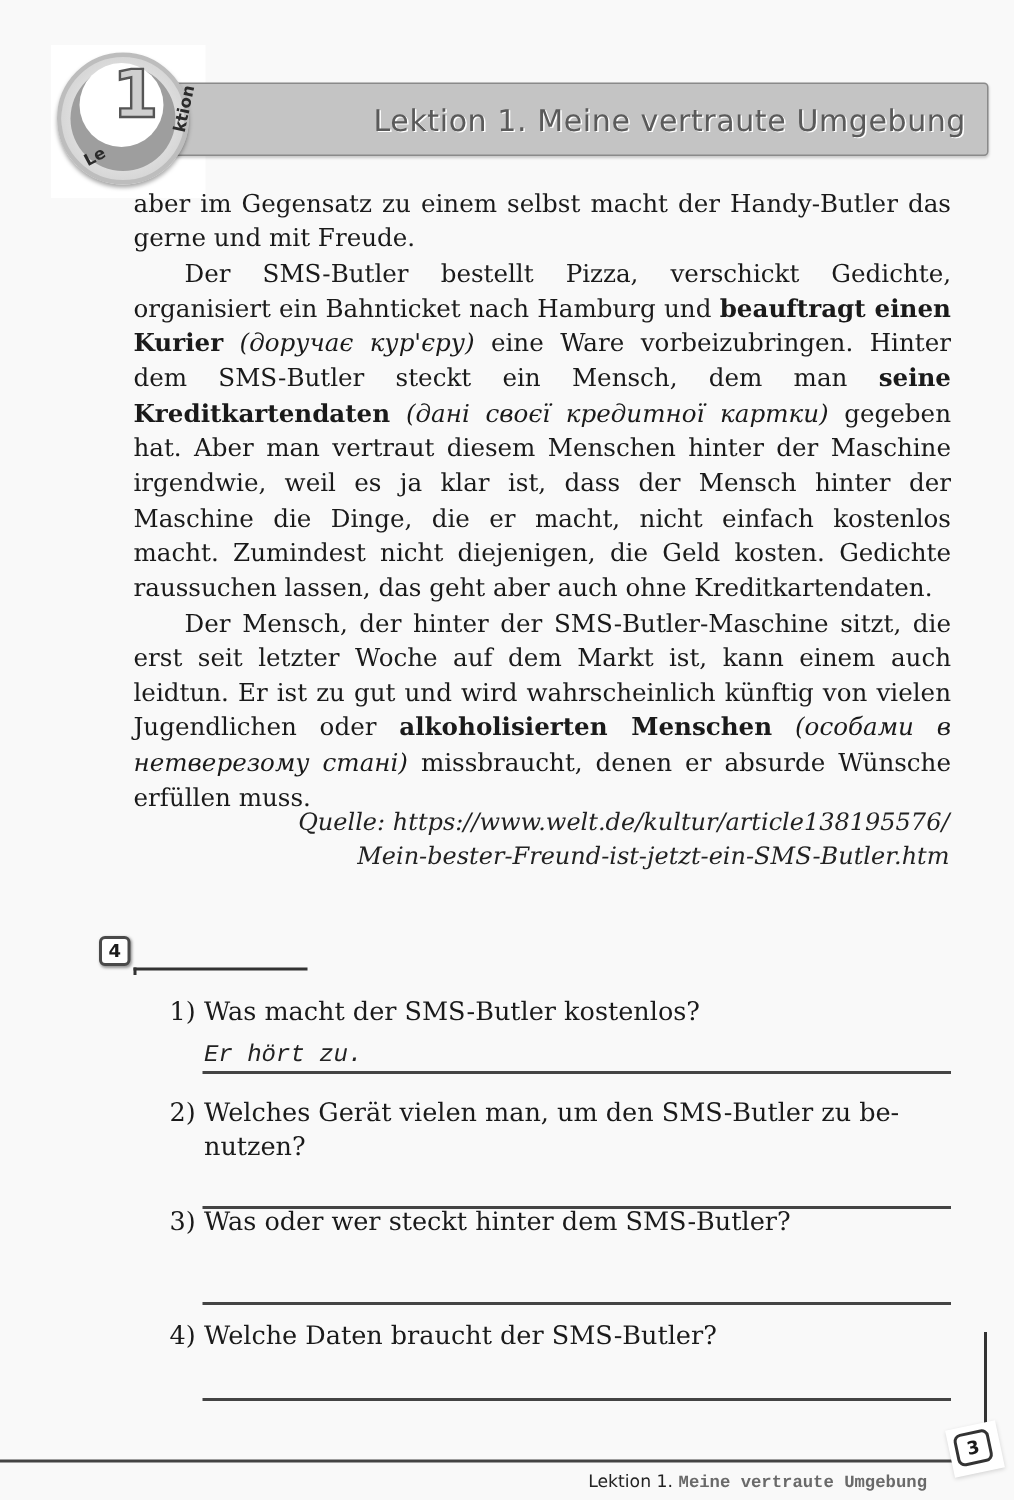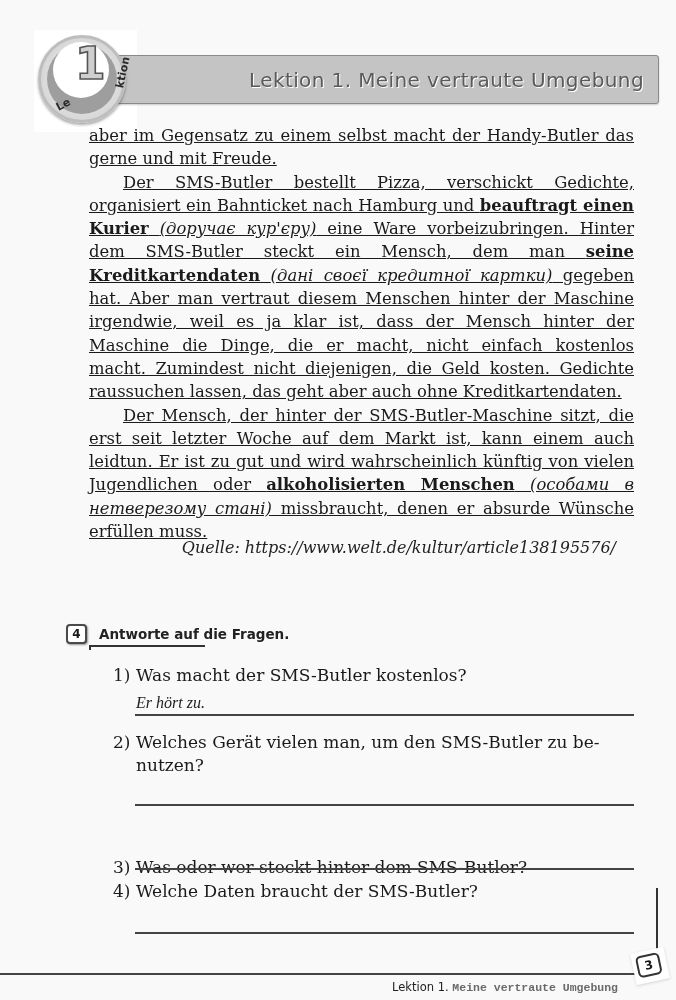--- a/index.html
+++ b/index.html
@@ -23,39 +23,39 @@
 
   .title-bar { position: absolute; left: 88px; top: 55px; width: 571px; height: 49px;
                background: #c4c4c4; border: 1.5px solid #8a8a8a; border-radius: 3px;
                box-shadow: 0 1px 2px rgba(0,0,0,0.2); z-index: 2;
                display: flex; align-items: center; justify-content: flex-end; padding-right: 14px; }
   .title-text { font-family: "DejaVu Sans", sans-serif; font-size: 20px; color: #5a5a5a; letter-spacing: 0.4px;
                 text-shadow: 1px 1px 0 #ffffff; }
 
   
   .article { position: absolute; left: 89px; top: 124px; width: 545px; font-size: 16.4px; line-height: 23.3px; text-align: justify; }
-  .article p { margin: 0; text-decoration: underline; }
+  .article p { margin: 0; }
   .article .indent { text-indent: 34px; }
   .article b { font-weight: bold; }
   .article i { font-style: italic; }
-  .source { position: absolute; right: 60px; top: 536px; text-align: right; font-style: italic; font-size: 16px; line-height: 23px; color: #222; }
+  .source { position: absolute; right: 43px; top: 536px; text-align: right; font-style: italic; font-size: 16px; line-height: 23px; color: #222; }
 
   
   .ex-head { position: absolute; left: 66px; top: 624px; display: flex; align-items: center; }
   .ex-num { width: 21px; height: 20px; border: 2px solid #4a4a4a; border-radius: 4px; box-shadow: 1px 1px 2px rgba(0,0,0,0.4);
             font-family: "DejaVu Sans", sans-serif; font-weight: bold; font-size: 12px; text-align: center; line-height: 16px; background:#fff; }
   .ex-title { margin-left: 12px; font-family: "DejaVu Sans", sans-serif; font-weight: bold; font-size: 13.5px; color: #222; }
   .ex-underline { position: absolute; left: 89px; top: 645px; width: 116px; height: 1.5px; background: #333; }
   .ex-tick { position: absolute; left: 89px; top: 645px; width: 1.5px; height: 5px; background: #333; }
 
   .q { position: absolute; left: 113px; font-size: 17px; line-height: 23px; width: 522px; text-align: justify; }
   .q .num { display: inline-block; width: 23px; }
   .q .cont { padding-left: 23px; }
   .ans-line { position: absolute; left: 135px; width: 499px; height: 1.5px; background: #444; }
-  .answer { position: absolute; left: 136px; top: 694px; font-family: Liberation Serif, serif; font-style: italic; font-size: 16px; color: #222; }
+  .answer { position: absolute; left: 136px; top: 694px; font-family: Liberation Mono, monospace; font-style: italic; font-size: 16px; color: #222; }
 
   
   .footer-rule { position: absolute; left: 0; top: 973px; width: 640px; height: 2px; background: #444; }
   .side-rule { position: absolute; left: 656px; top: 888px; width: 1.5px; height: 76px; background: #333; }
   .page-badge-wrap { position: absolute; left: 633px; top: 950px; width: 34px; height: 32px; background: #ffffff; transform: rotate(-12deg); box-shadow: 0 1px 3px rgba(0,0,0,0.15); }
   .page-badge { position: absolute; left: 4px; top: 4px; width: 24px; height: 22px; border: 2px solid #333; border-radius: 5px;
                 font-family: "DejaVu Sans", sans-serif; font-weight: bold; font-size: 12px; text-align: center; line-height: 18px; }
   .footer-text { position: absolute; right: 58px; top: 980px; font-family: "DejaVu Sans", sans-serif; font-size: 11.5px; }
   .footer-text .strong { font-weight: normal; color: #222; }
   .footer-text .muted { color: #6a6a6a; font-weight: bold; font-family: Liberation Mono, monospace; }
@@ -76,42 +76,42 @@
   <span class="title-text">Lektion 1. Meine vertraute Umgebung</span>
 </div>
 
 <div class="article">
   <p>aber im Gegensatz zu einem selbst macht der Handy-Butler das gerne und mit Freude.</p>
   <p class="indent"><span>Der SMS-Butler bestellt Pizza, verschickt Gedichte, organisiert ein Bahnticket nach Hamburg und </span><b>beauftragt einen Kurier</b> <i>(доручає кур'єру)</i><span> eine Ware vorbeizubringen. Hinter dem SMS-Butler steckt ein Mensch, dem man </span><b>seine Kreditkartendaten</b> <i>(дані своєї кредитної картки)</i><span> gegeben hat. Aber man vertraut diesem Menschen hinter der Maschine irgendwie, weil es ja klar ist, dass der Mensch hinter der Maschine die Dinge, die er macht, nicht einfach kostenlos macht. Zumindest nicht diejenigen, die Geld kosten. Gedichte raussuchen lassen, das geht aber auch ohne Kreditkartendaten.</span></p>
   <p class="indent"><span>Der Mensch, der hinter der SMS-Butler-Maschine sitzt, die erst seit letzter Woche auf dem Markt ist, kann einem auch leidtun. Er ist zu gut und wird wahrscheinlich künftig von vielen Jugendlichen oder </span><b>alkoholisierten Menschen</b> <i>(особами в нетверезому стані)</i><span> missbraucht, denen er absurde Wünsche erfüllen muss.</span></p>
 </div>
 <div class="source">
   <div>Quelle: https://www.welt.de/kultur/article138195576/</div>
+  <div>Mein-bester-Freund-ist-jetzt-ein-SMS-Butler.htm</div>
 </div>
 
 <div class="ex-head">
   <div class="ex-num">4</div>
-  <div class="ex-title">Antworte auf die Fragen.</div>
 </div>
 <div class="ex-underline"></div>
 <div class="ex-tick"></div>
 
 <div class="q" style="top:664px">
   <span class="num">1)</span><span>Was macht der SMS-Butler kostenlos?</span>
 </div>
 <div class="answer">Er hört zu.</div>
 <div class="ans-line" style="top:714px"></div>
 
 <div class="q" style="top:731px">
   <span class="num">2)</span><span>Welches Gerät vielen man, um den SMS-Butler zu be-</span>
   <div class="cont">nutzen?</div>
 </div>
 <div class="ans-line" style="top:804px"></div>
 
-<div class="q" style="top:856px">
+<div class="q" style="top:804px">
   <span class="num">3)</span><span>Was oder wer steckt hinter dem SMS-Butler?</span>
 </div>
 <div class="ans-line" style="top:868px"></div>
 
 <div class="q" style="top:880px">
   <span class="num">4)</span><span>Welche Daten braucht der SMS-Butler?</span>
 </div>
 <div class="ans-line" style="top:932px"></div>
 
 <div class="side-rule"></div>

